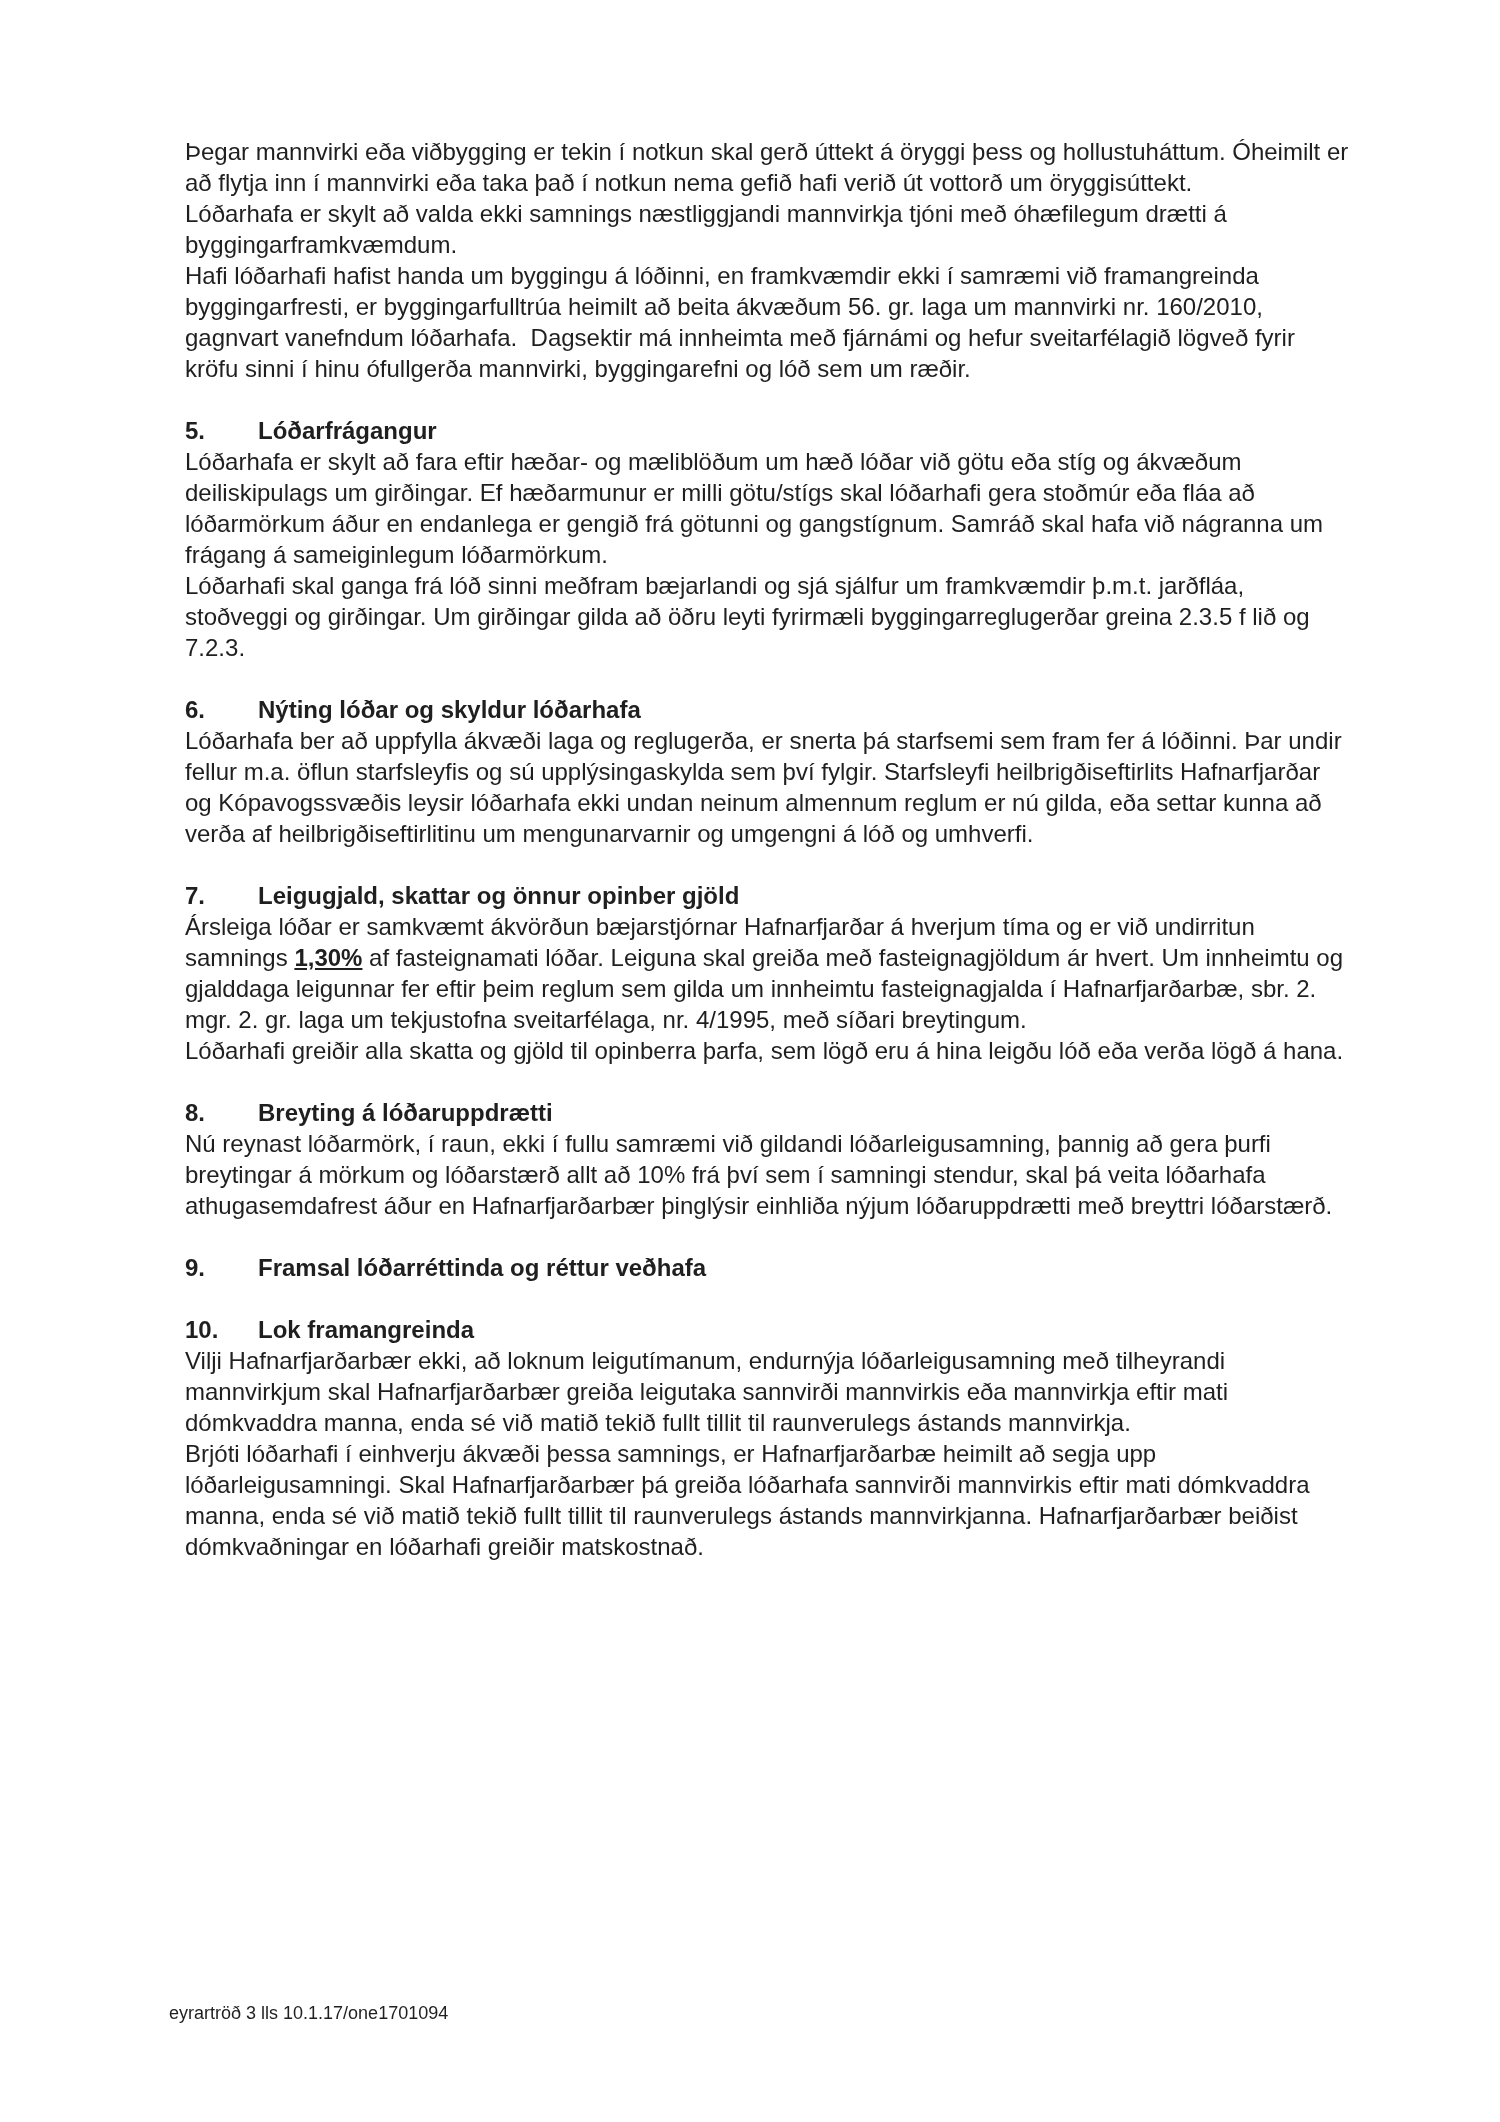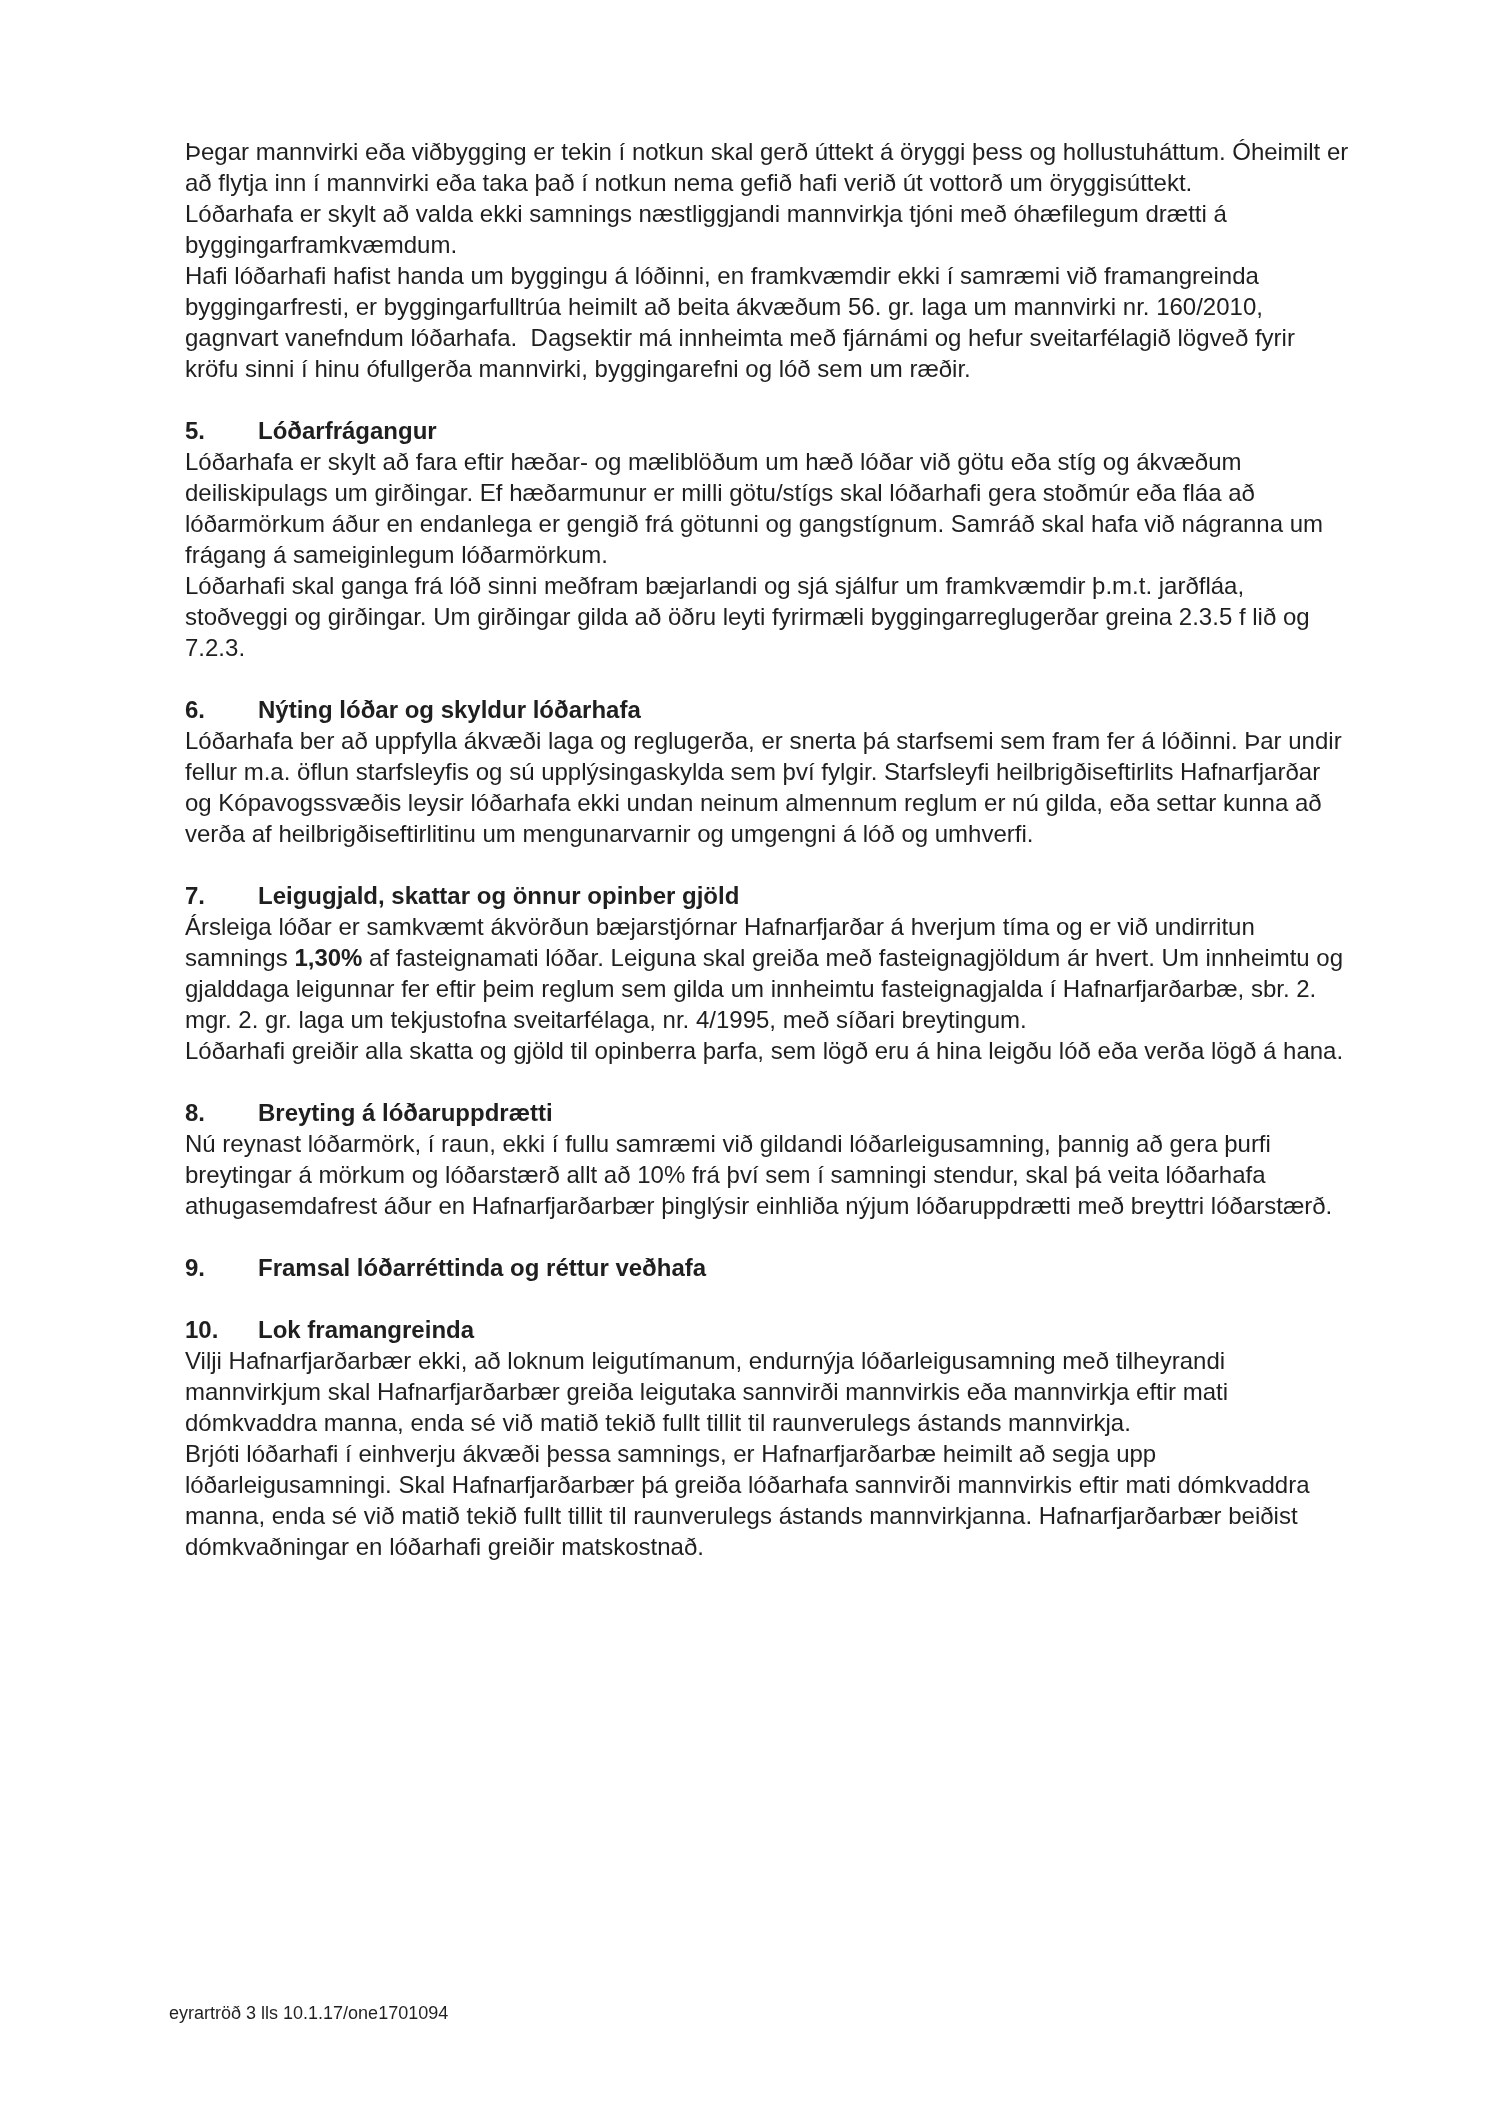--- a/index.html
+++ b/index.html
@@ -28,21 +28,21 @@
   }
   .section-heading {
     display: flex;
     font-weight: bold;
     margin-top: 31px;
   }
   .section-number {
     flex: 0 0 73px;
     width: 73px;
   }
-  .bold { font-weight: bold; }
+  .bold { font-weight: bold; text-decoration: underline; }
   .footer {
     position: absolute;
     left: 169px;
     top: 2002px;
     font-size: 18px;
     line-height: 22px;
     color: #1f1f1f;
   }
 </style>
 </head>

